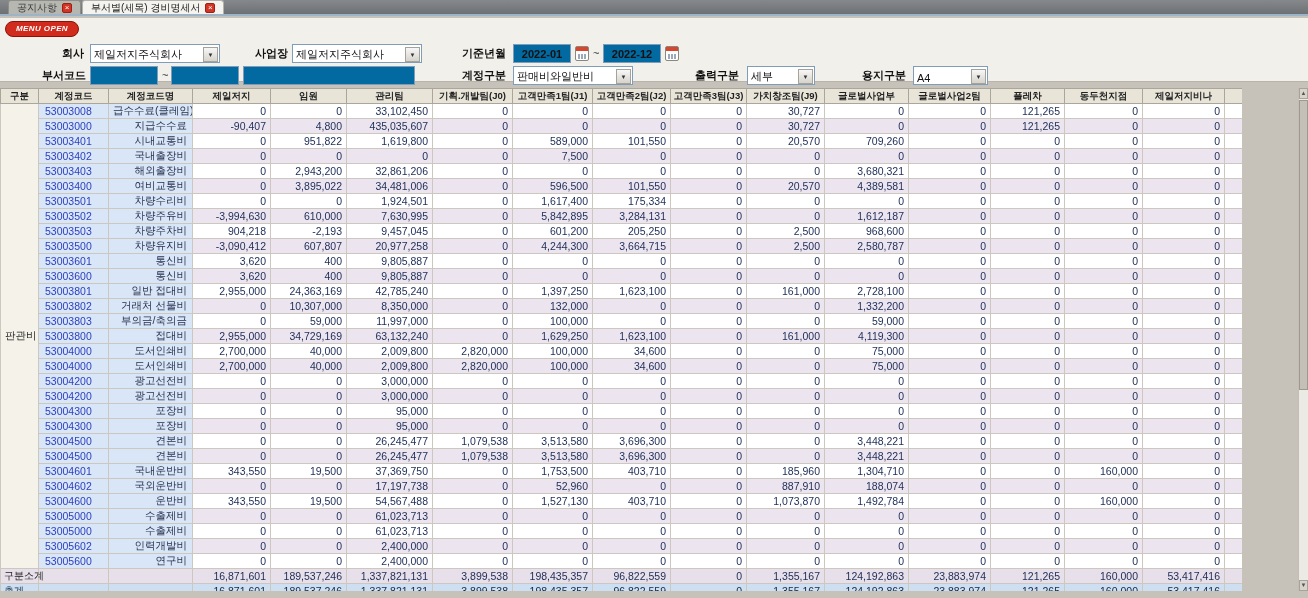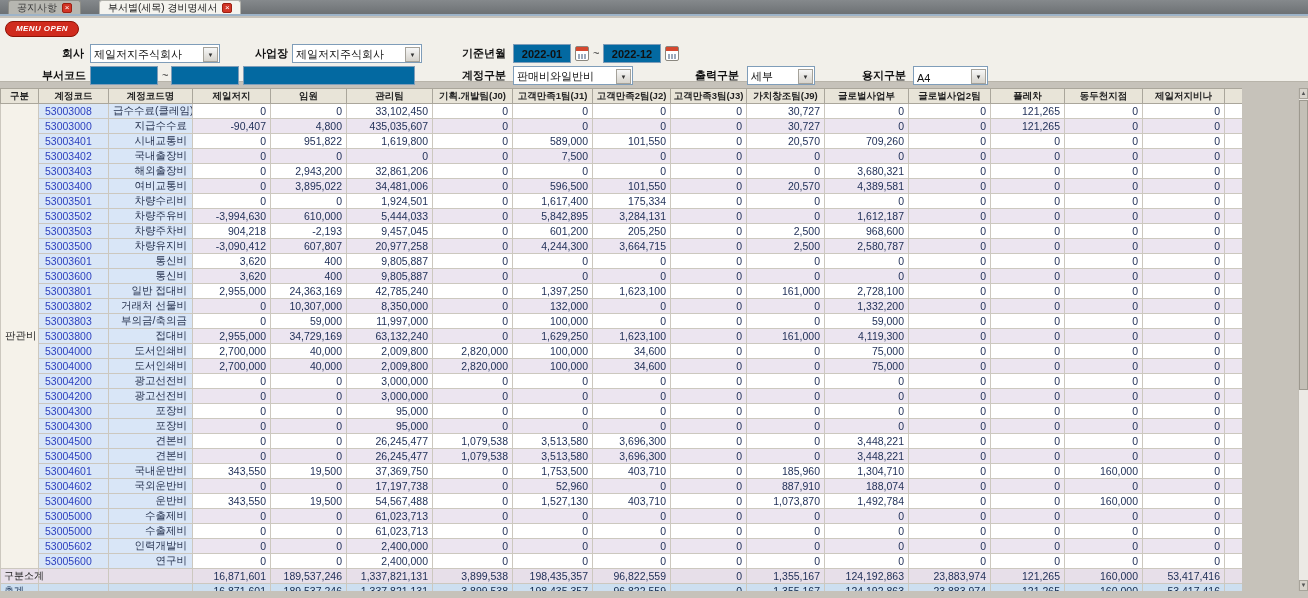--- a/index.html
+++ b/index.html
@@ -1,21 +1,21 @@
 <!DOCTYPE html>
 <html><head>
 <meta charset="utf-8">
 <style>
   *{box-sizing:border-box;margin:0;padding:0}
   html,body{width:1308px;height:598px;overflow:hidden}
   body{position:relative;font-family:"Liberation Sans","DejaVu Sans",sans-serif;background:#c6c2ba}
 
   
   .tabbar{position:absolute;top:0;left:0;right:0;height:16px;background:linear-gradient(#85898c,#6d7174);
-          display:flex;align-items:flex-end;gap:18px;padding-left:8px;border-bottom:2px solid #9db3c8}
+          display:flex;align-items:flex-end;gap:1px;padding-left:8px;border-bottom:2px solid #9db3c8}
   .tab{height:14px;display:flex;align-items:center;gap:5px;padding:0 8px;font-size:10px;
        border-radius:3px 3px 0 0;cursor:default;white-space:nowrap}
   .tab-inactive{background:#b7b7b1;color:#3c3c3c;border:1px solid #8e8e88;border-bottom:none}
   .tab-active{background:#f4f3ee;color:#1a1a1a;border:1px solid #b3b3ad;border-bottom:none}
   .tab-close{width:10px;height:10px;background:#d23526;border:1px solid #9c2013;color:#fff;
              font-size:8px;line-height:8px;text-align:center;border-radius:2px;cursor:pointer}
 
   
   .topbar{position:absolute;top:18px;left:0;right:0;height:64px;background:#f2f0ea;border-bottom:1px solid #b8b4aa}
   .menu-open{position:absolute;left:5px;top:3px;background:#d02b1d;color:#fff;font-size:8px;font-weight:bold;
@@ -291,21 +291,21 @@
           <td class="num">0</td>
           <td class="num">0</td>
           <td class="num">0</td>
           <td class="num">0</td>
         </tr>
         <tr class="alt">
           <td class="code">53003502</td>
           <td class="name">차량주유비</td>
           <td class="num">-3,994,630</td>
           <td class="num">610,000</td>
-          <td class="num">5,444,033</td>
+          <td class="num">7,630,995</td>
           <td class="num">0</td>
           <td class="num">5,842,895</td>
           <td class="num">3,284,131</td>
           <td class="num">0</td>
           <td class="num">0</td>
           <td class="num">1,612,187</td>
           <td class="num">0</td>
           <td class="num">0</td>
           <td class="num">0</td>
           <td class="num">0</td>

